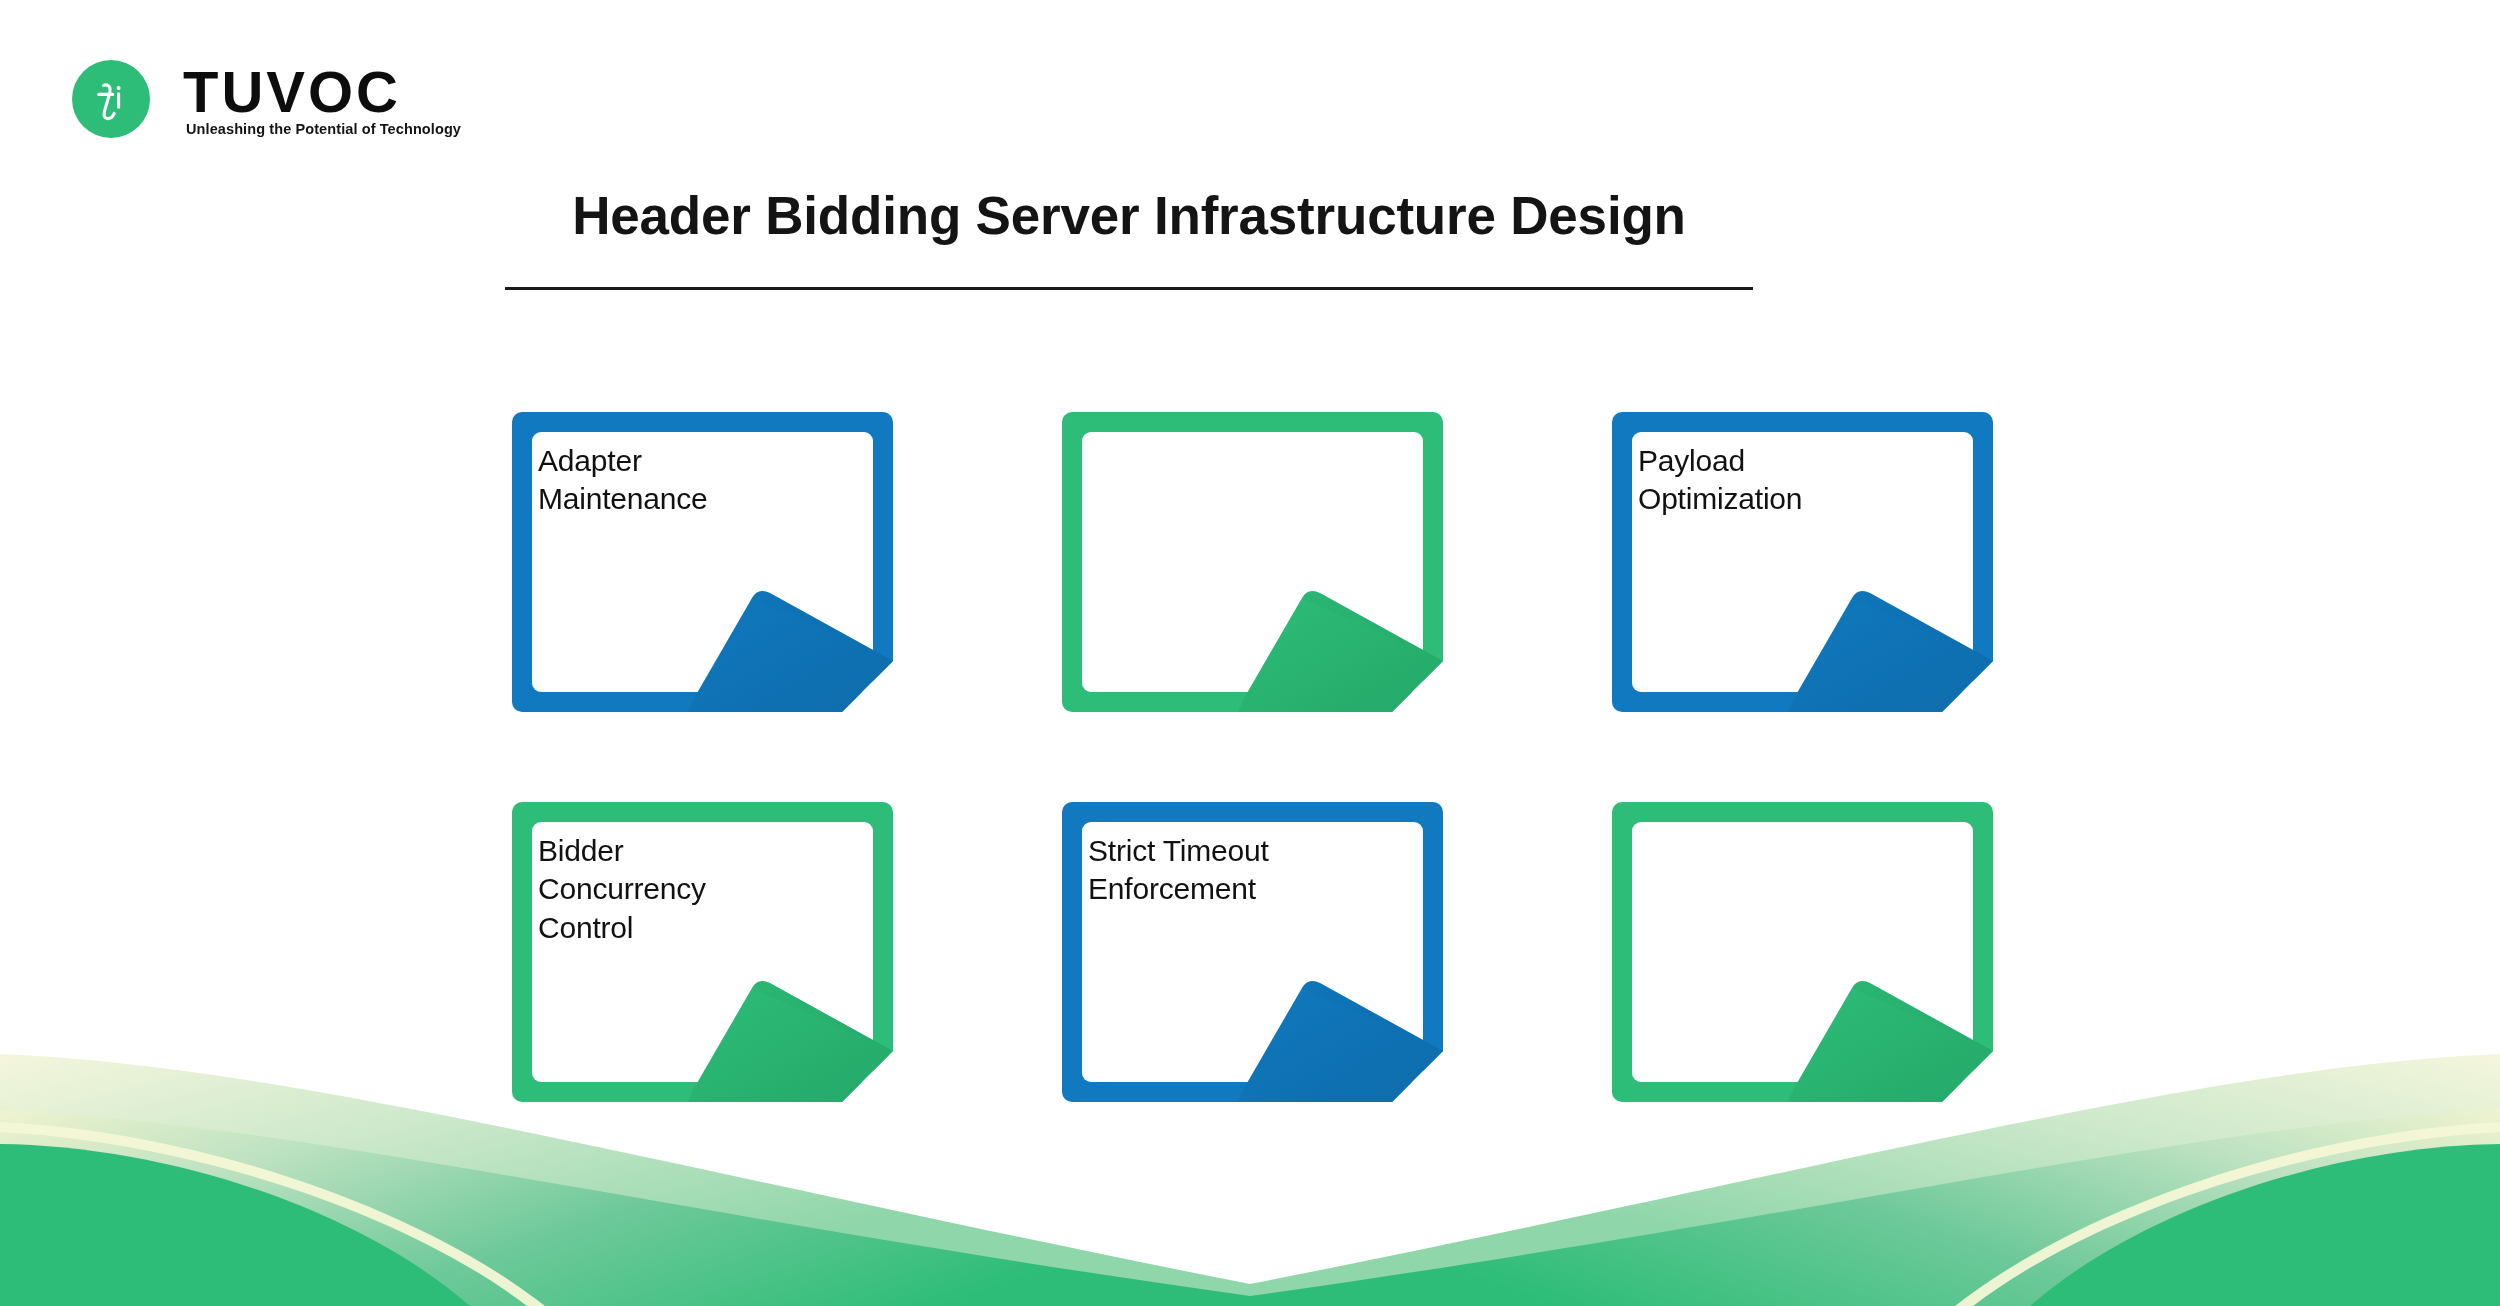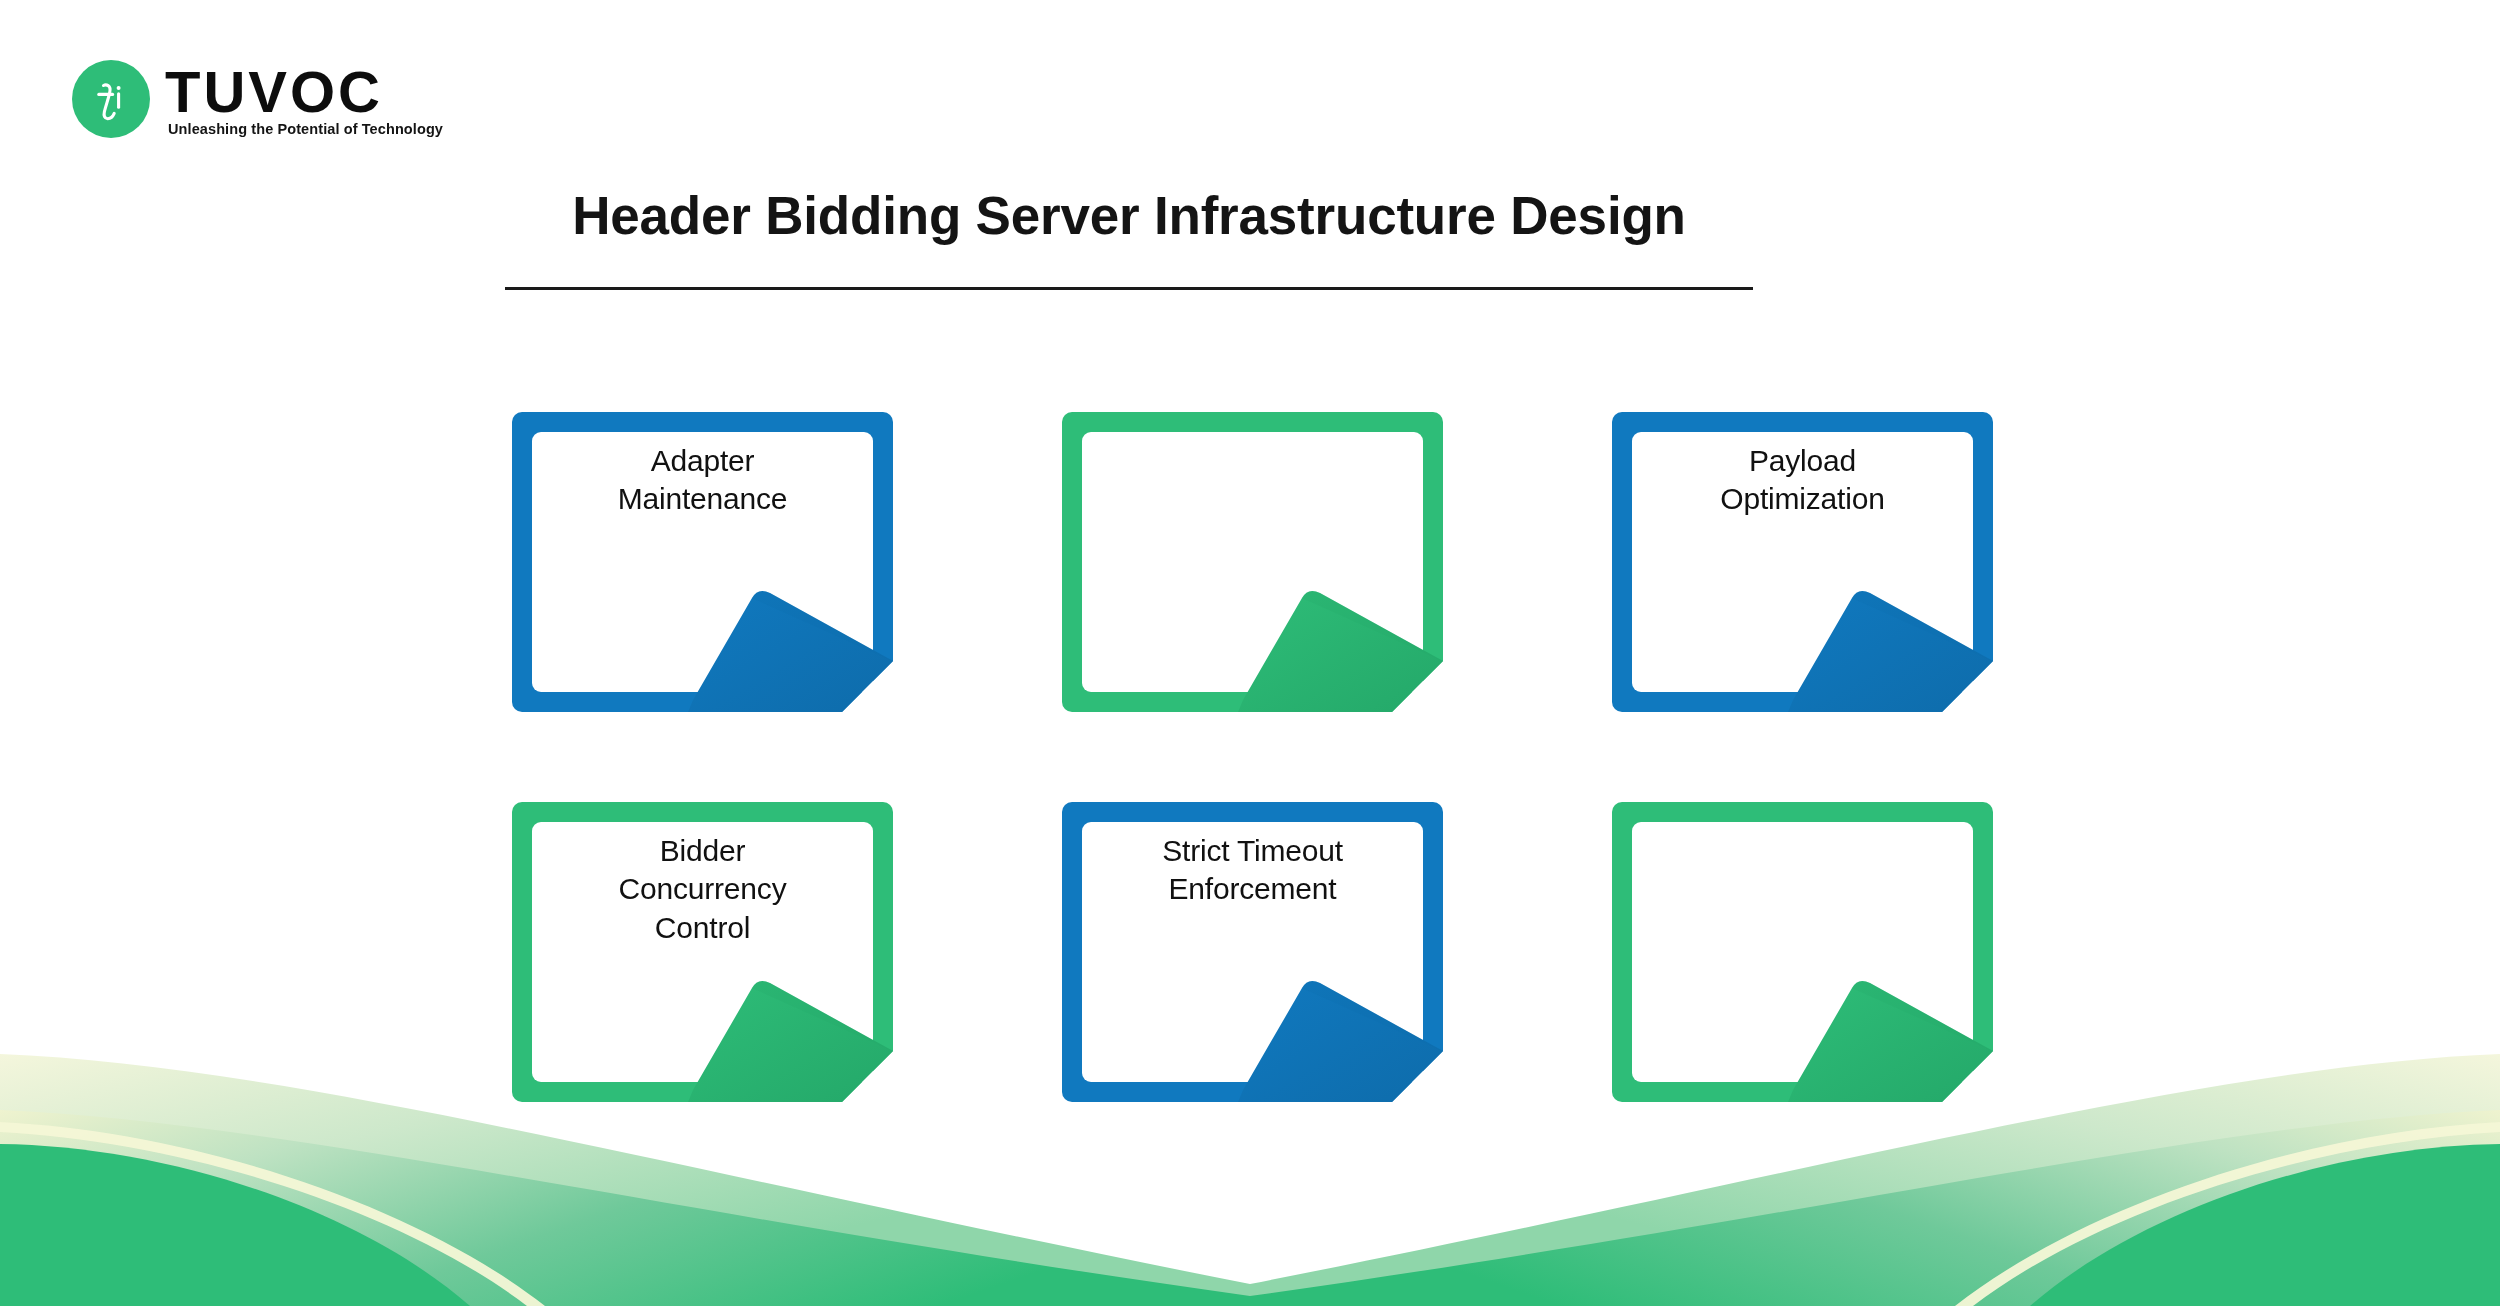--- a/index.html
+++ b/index.html
@@ -26,21 +26,21 @@
     overflow: hidden;
   }
 
   
   .brand {
     position: absolute;
     left: 72px;
     top: 60px;
     display: flex;
     align-items: center;
-    gap: 15px;
+    gap: 33px;
   }
   .brand-mark {
     width: 78px;
     height: 78px;
     border-radius: 50%;
     background: #2ebd78;
     display: flex;
     align-items: center;
     justify-content: center;
     flex: 0 0 auto;
@@ -118,21 +118,20 @@
     width: 381px;
     height: 300px;
     overflow: visible;
     display: block;
   }
   .card-label {
     position: absolute;
     left: 26px;
     right: 26px;
     top: 30px;
-    text-align: center;
     font-size: 30px;
     line-height: 1.28;
     color: #111111;
     font-weight: 400;
     letter-spacing: -0.2px;
     white-space: pre-line;
     z-index: 3;
     pointer-events: none;
   }
 

